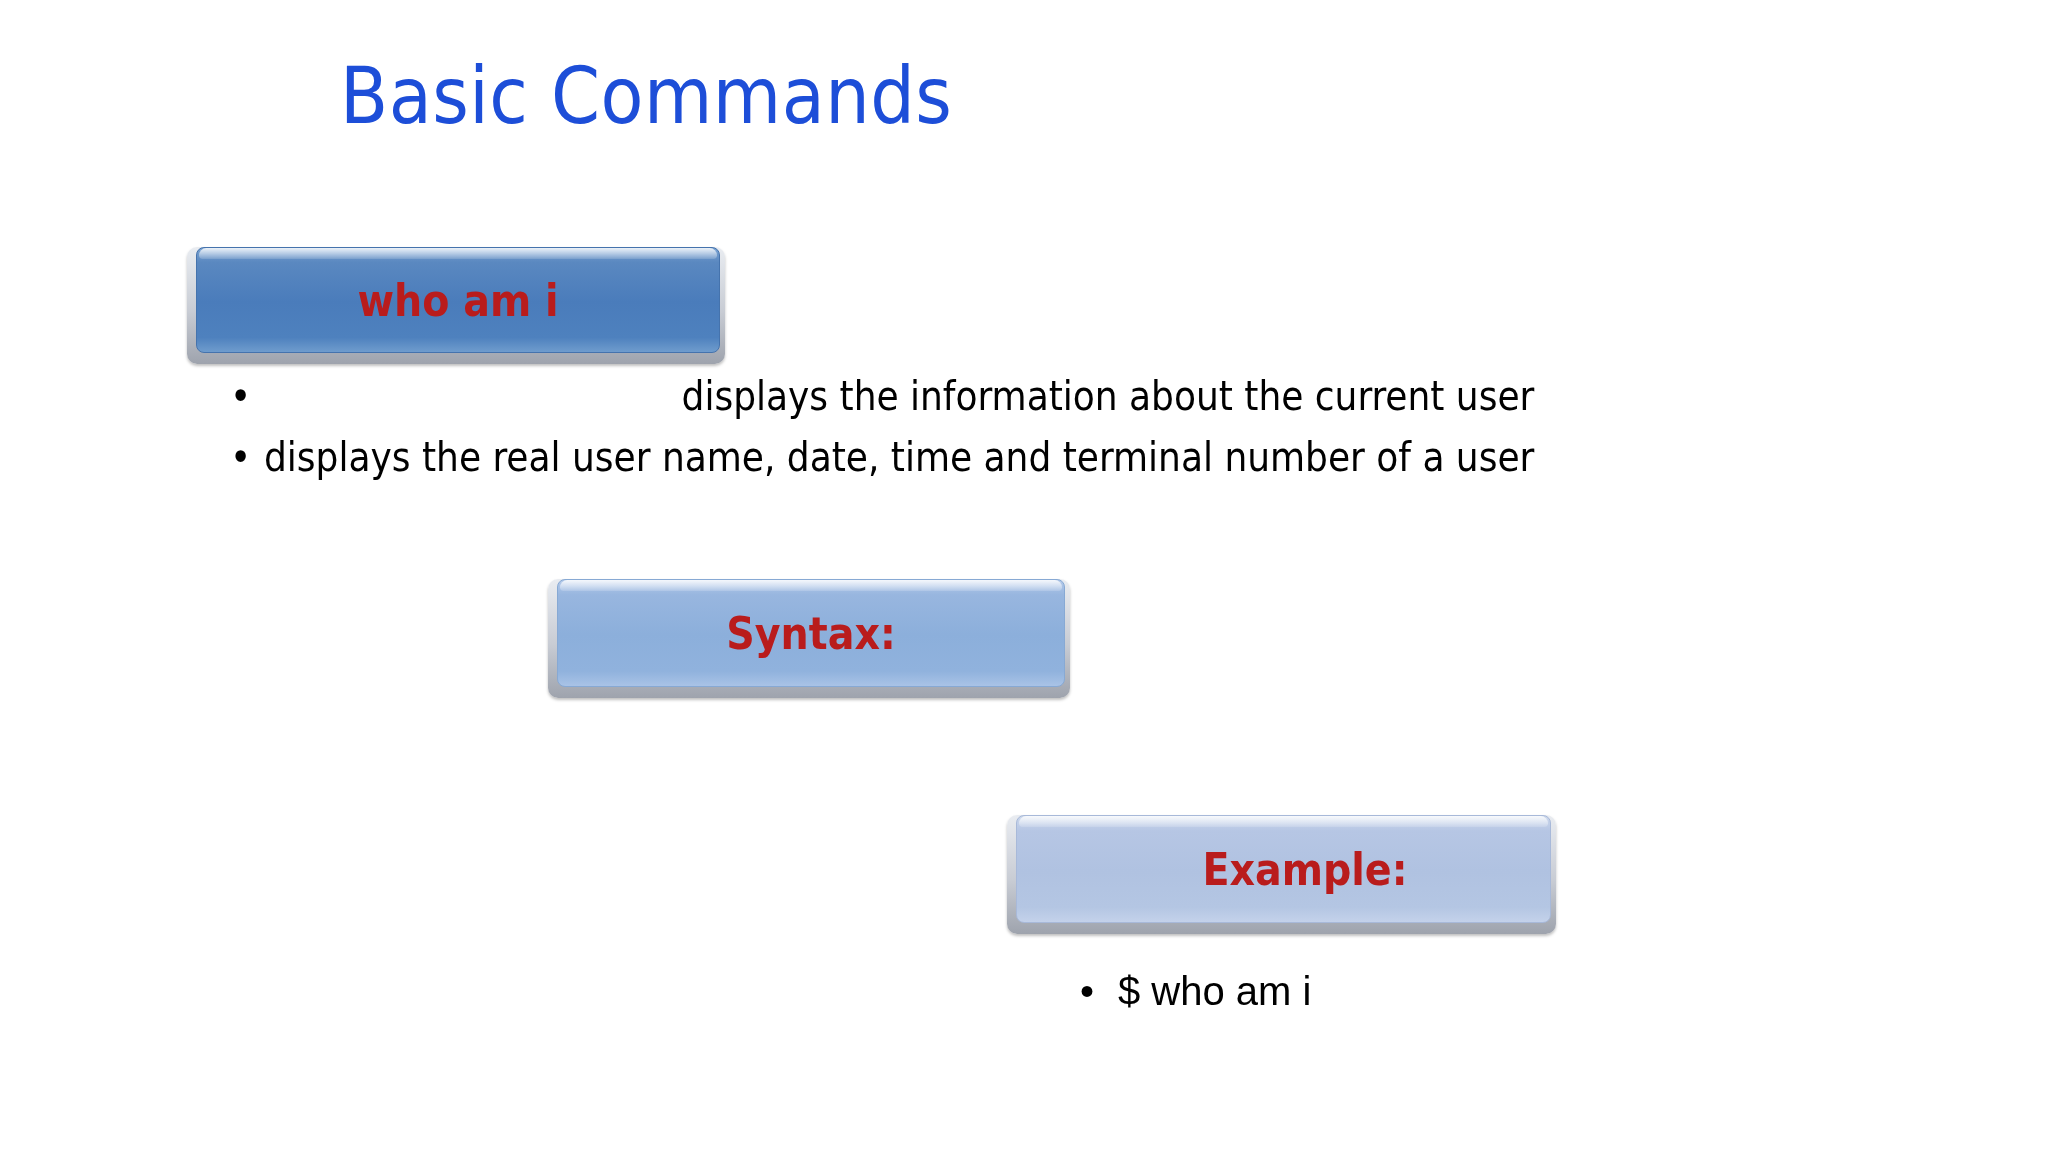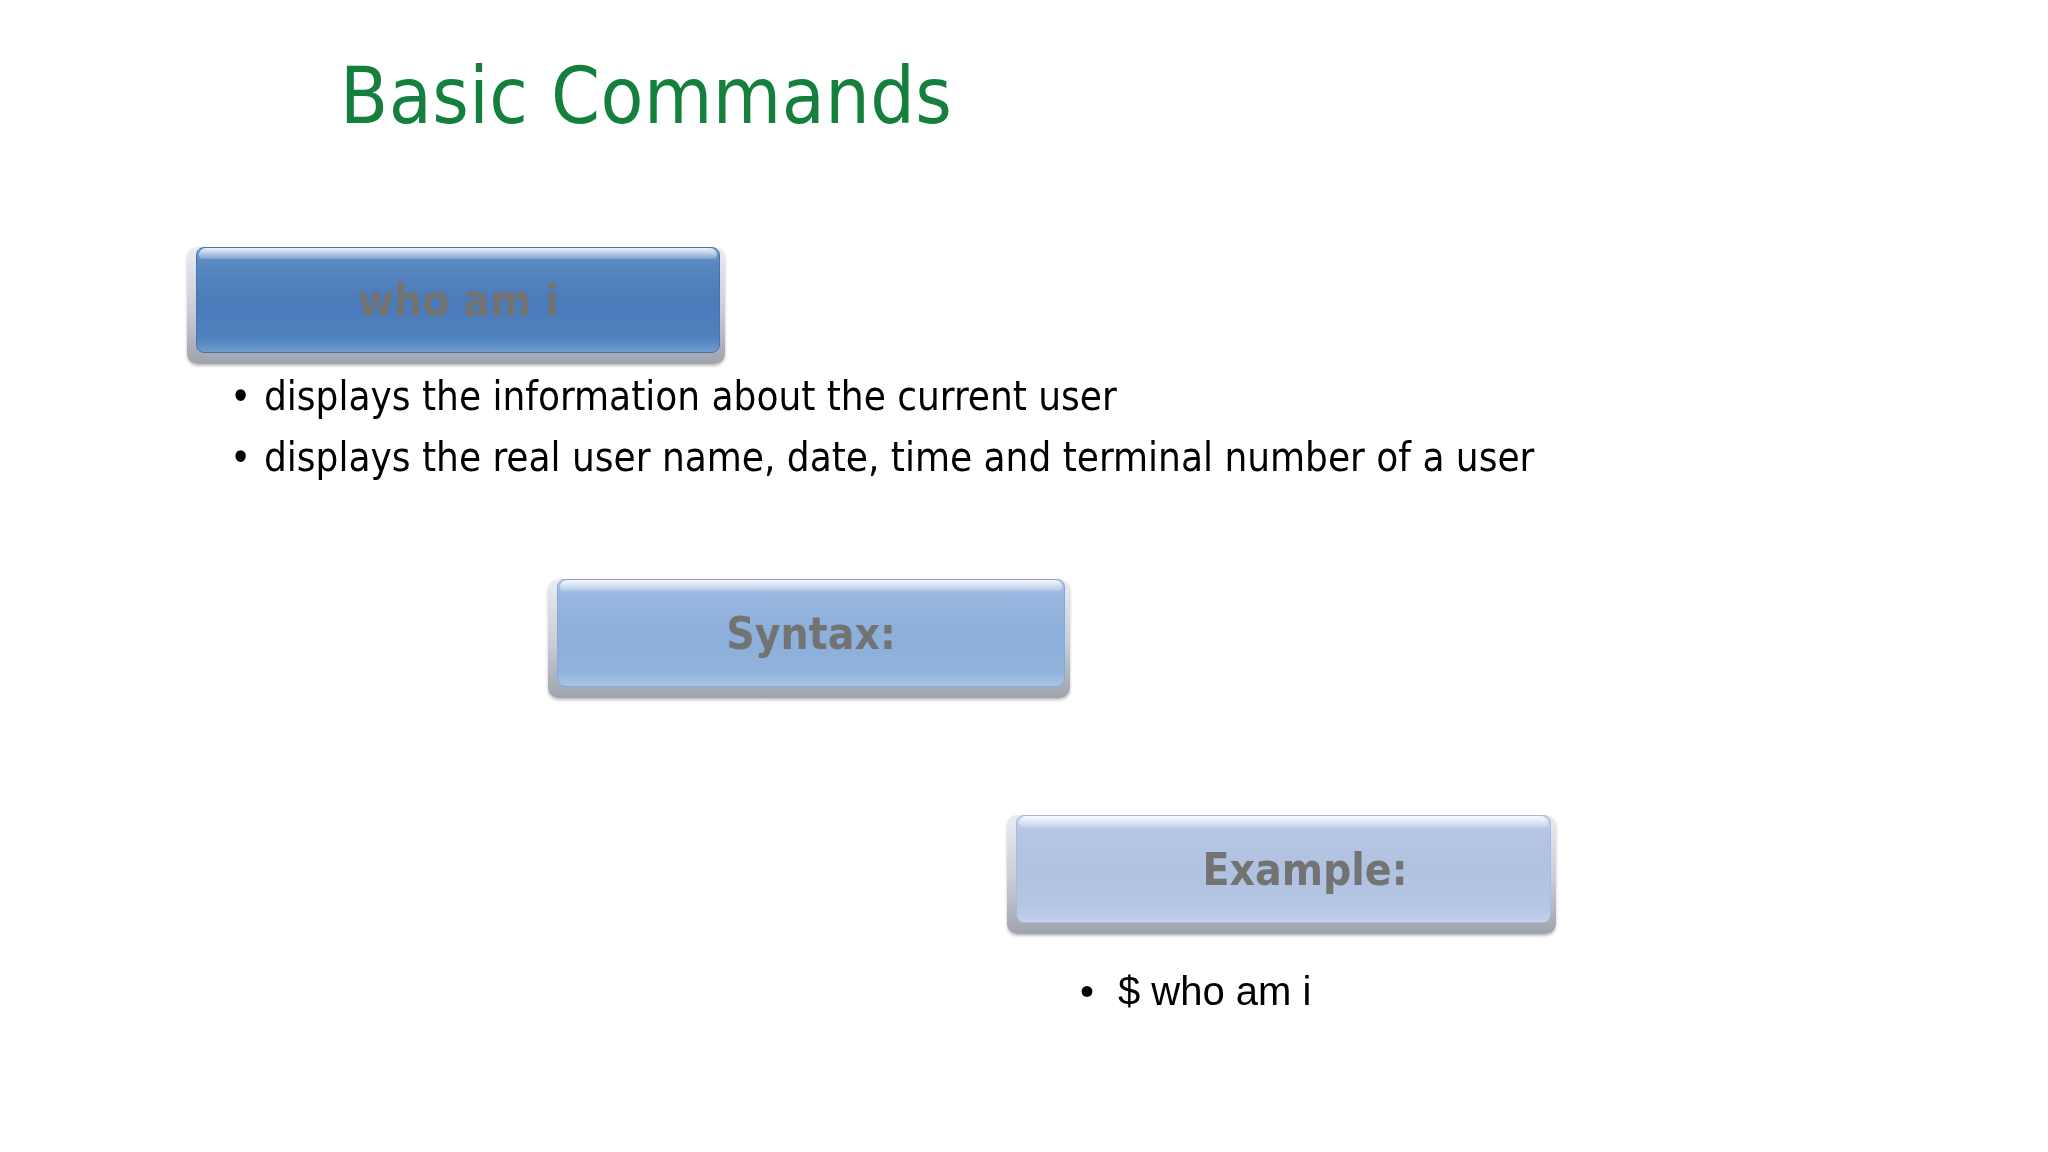--- a/index.html
+++ b/index.html
@@ -28,21 +28,21 @@
   .slide-title {
     position: absolute;
     left: 340px;
     top: 48px;
     font-family: "DejaVu Sans Condensed", "Liberation Sans Narrow", "Liberation Sans", sans-serif;
     font-stretch: condensed;
     font-weight: 400;
     font-size: 78px;
     line-height: 96px;
     letter-spacing: 0.5px;
-    color: #15803d;
+    color: #1d4ed8;
     white-space: nowrap;
   }
 
   
   .bevel-box {
     position: absolute;
     box-sizing: border-box;
     border-radius: 9px;
     display: flex;
     align-items: center;
@@ -77,21 +77,21 @@
     background: linear-gradient(180deg, rgba(255,255,255,0.85) 0%, rgba(255,255,255,0.15) 100%);
     z-index: 2;
     pointer-events: none;
   }
   .bevel-box .box-label {
     position: relative;
     z-index: 3;
     font-family: "DejaVu Sans Condensed", "Liberation Sans Narrow", "Liberation Sans", sans-serif;
     font-stretch: condensed;
     font-weight: 700;
-    color: #737373;
+    color: #b91c1c;
     white-space: nowrap;
   }
 
   
   #box-whoami {
     left: 196px;
     top: 247px;
     width: 524px;
     height: 106px;
   }
@@ -132,20 +132,21 @@
   .bullet-list {
     position: absolute;
     margin: 0;
     padding: 0;
     list-style: none;
   }
   .bullet-list li {
     position: relative;
     padding-left: 42px;
     white-space: nowrap;
+    text-align: right;
   }
   .bullet-list li::before {
     content: "\2022";
     position: absolute;
     left: 8px;
     top: 0;
   }
 
   
   #whoami-bullets {

